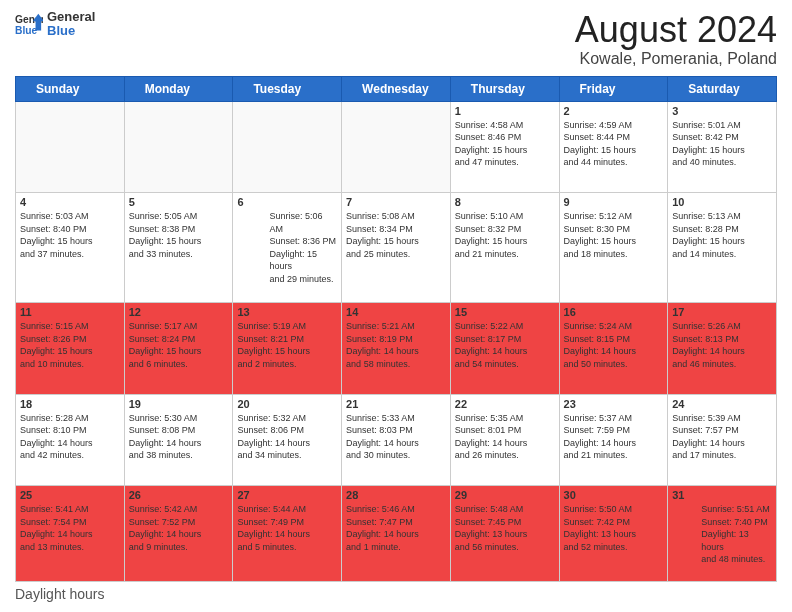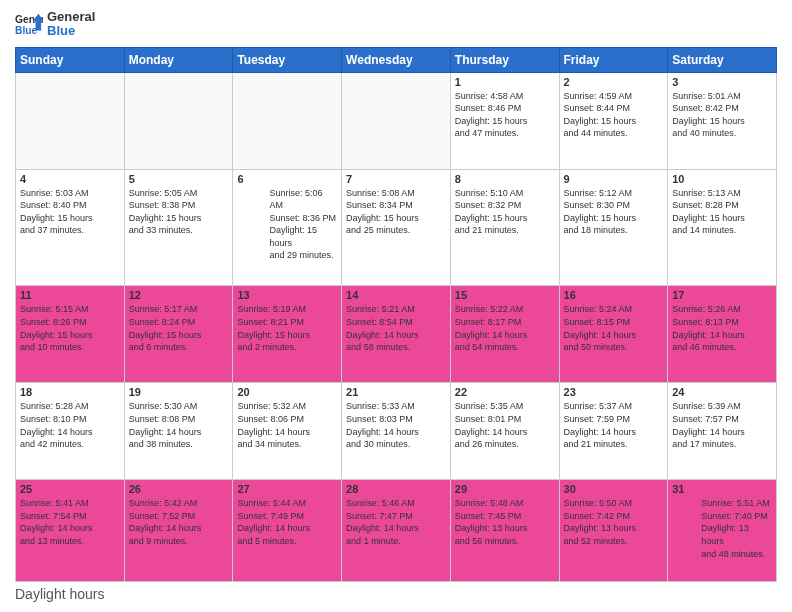--- a/index.html
+++ b/index.html
@@ -50,38 +50,38 @@
       border: 1px solid #ccc;
       border-collapse: collapse;
       width: 100%;
       table-layout: fixed;
     }
     .calendar th {
       background: #2a6fc9;
       color: #fff;
       font-size: 12px;
       font-weight: bold;
-      padding: 5px 4px;
+      padding: 5px 20px;
       text-align: left;
       border: 1px solid #1a5ab0;
     }
     .calendar td {
       border: 1px solid #ccc;
       vertical-align: top;
       padding: 3px 4px;
       font-size: 9.5px;
       color: #333;
       background: #fff;
       height: 80px;
     }
     .calendar td.empty {
       background: #f9f9f9;
     }
     .calendar td.shaded {
-      background: #ec4899;
+      background: #ef4444;
     }
     .day-number {
       font-size: 11px;
       font-weight: bold;
       display: block;
       margin-bottom: 2px;
     }
     .day-info {
       line-height: 1.4;
       font-size: 9px;
@@ -98,20 +98,24 @@
         <text x="0" y="14" font-size="11" font-weight="bold" fill="#333" font-family="Arial">General</text>
         <text x="0" y="26" font-size="11" font-weight="bold" fill="#2a6fc9" font-family="Arial">Blue</text>
         <polygon points="22,8 28,8 28,22 22,22" fill="#2a6fc9"></polygon>
         <polygon points="25,4 31,12 19,12" fill="#2a6fc9"></polygon>
       </svg>
       <div>
         <div style="font-size:13px;font-weight:bold;color:#333;line-height:1.1;">General</div>
         <div style="font-size:13px;font-weight:bold;color:#2a6fc9;line-height:1.1;">Blue</div>
       </div>
     </div>
+    <div class="title-block">
+      <div class="month-title">August 2024</div>
+      <div class="subtitle">Kowale, Pomerania, Poland</div>
+    </div>
   </div>
 
   <table class="calendar">
     <thead>
       <tr>
       <th>Sunday</th>
           <th>Monday</th>
           <th>Tuesday</th>
           <th>Wednesday</th>
           <th>Thursday</th>
@@ -216,21 +220,21 @@
           <td class="shaded">
             <span class="day-number">13</span>
             <div class="day-info" style="white-space: pre-line;">Sunrise: 5:19 AM
 Sunset: 8:21 PM
 Daylight: 15 hours
 and 2 minutes.</div>
           </td>
           <td class="shaded">
             <span class="day-number">14</span>
             <div class="day-info" style="white-space: pre-line;">Sunrise: 5:21 AM
-Sunset: 8:54 PM
+Sunset: 8:19 PM
 Daylight: 14 hours
 and 58 minutes.</div>
           </td>
           <td class="shaded">
             <span class="day-number">15</span>
             <div class="day-info" style="white-space: pre-line;">Sunrise: 5:22 AM
 Sunset: 8:17 PM
 Daylight: 14 hours
 and 54 minutes.</div>
           </td>

